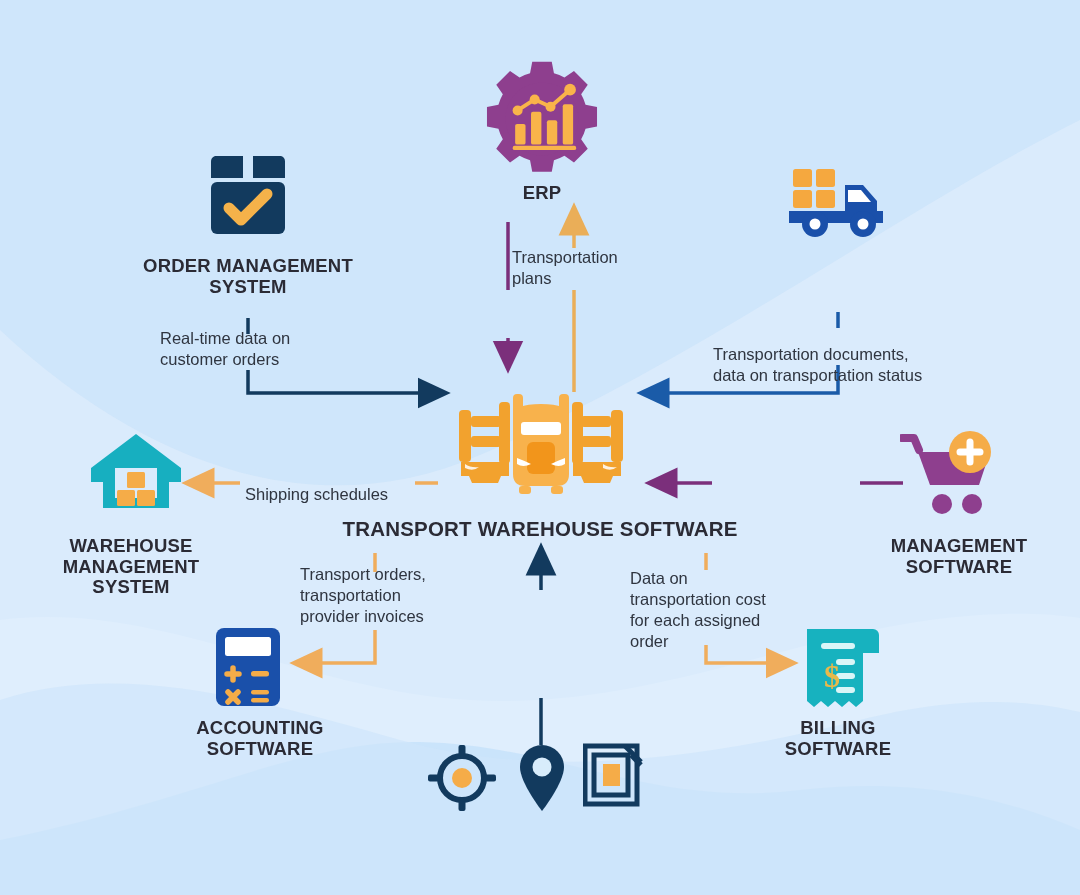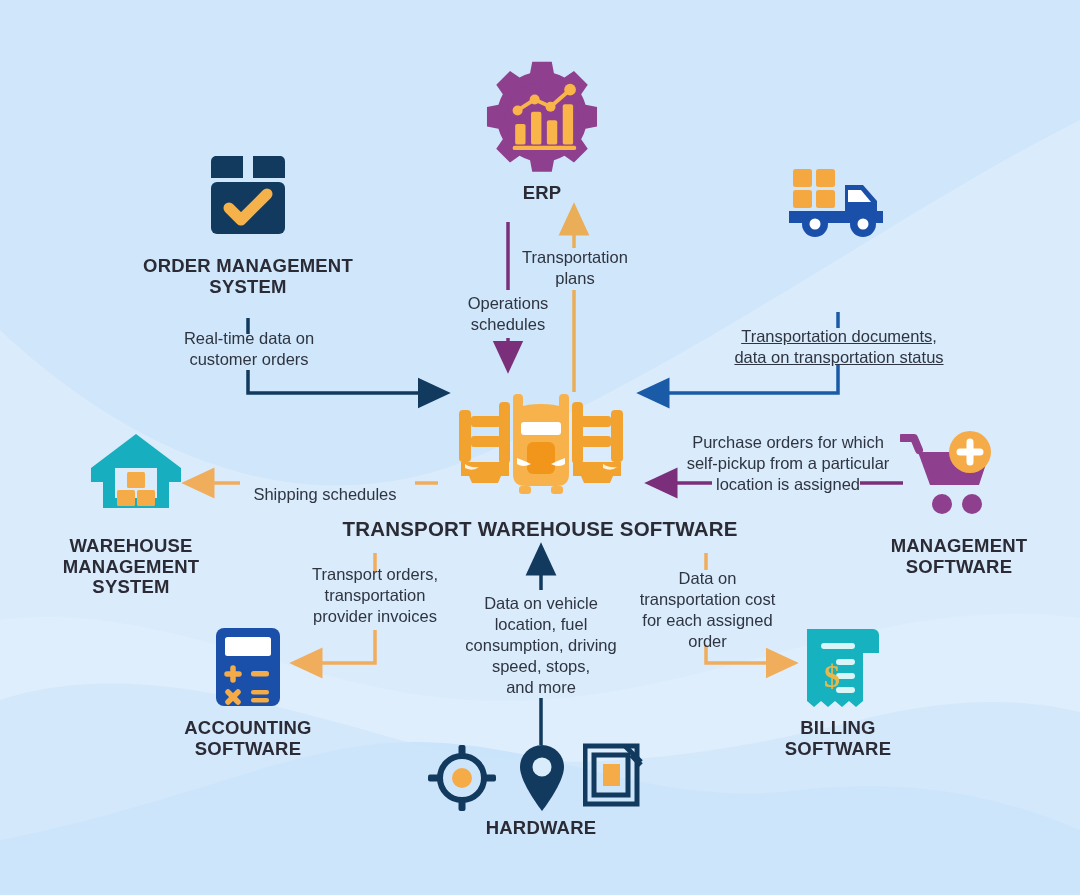--- a/index.html
+++ b/index.html
@@ -33,21 +33,21 @@
     letter-spacing: 0.2px;
     line-height: 1.12;
     white-space: pre-line;
   }
   .lbl-18 { font-size: 18.5px; }
   .edge-label {
     position: absolute;
     color: #2f3540;
     font-size: 16.5px;
     line-height: 1.28;
-    text-align: center;
+    text-align: left;
     white-space: pre-line;
   }
   .svg-layer {
     position: absolute;
     inset: 0;
     width: 1080px;
     height: 895px;
     pointer-events: none;
   }
   .icon-wrap {
@@ -145,22 +145,20 @@
       <circle cx="30" cy="43" r="4.1" fill="#f9b44a"></circle>
       <circle cx="44" cy="34" r="4.1" fill="#f9b44a"></circle>
       <circle cx="57" cy="40" r="4.1" fill="#f9b44a"></circle>
       <circle cx="73" cy="26" r="4.8" fill="#f9b44a"></circle>
     </svg>
   </div>
   <div class="node" style="left:462px; top:183px; width:160px;">
     <div class="node-label lbl-18">ERP</div>
   </div>
 
-  <div class="edge-label" style="left:447px; top:293px; width:122px;">Operations
-schedules</div>
   <div class="edge-label" style="left:512px; top:247px; width:126px;">Transportation
 plans</div>
 
   <div class="icon-wrap" style="left:209px; top:150px;">
     <svg width="78" height="90" viewBox="0 0 78 90">
       <path d="M6,6 h28 v22 h-32 l0,-16 a6,6 0 0 1 4,-6 z" fill="#123a5e"></path>
       <path d="M44,6 h28 a6,6 0 0 1 4,6 l0,16 h-32 z" fill="#123a5e"></path>
       <rect x="2" y="32" width="74" height="52" rx="6" fill="#123a5e"></rect>
       <polyline points="20,58 32,70 58,44" fill="none" stroke="#f5b24a" stroke-width="11" stroke-linecap="round" stroke-linejoin="round"></polyline>
     </svg>
@@ -179,21 +177,21 @@
       <rect x="6" y="24" width="19" height="18" rx="2.5" fill="#f5a83f"></rect>
       <rect x="29" y="24" width="19" height="18" rx="2.5" fill="#f5a83f"></rect>
       <path d="M2,45 h56 v-26 h18 l14,16 v10 h6 v12 h-94 z" fill="#1a50aa"></path>
       <path d="M61,24 h13 l10,12 h-23 z" fill="#ffffff"></path>
       <circle cx="28" cy="58" r="13" fill="#1a50aa"></circle>
       <circle cx="28" cy="58" r="5.5" fill="#ffffff"></circle>
       <circle cx="76" cy="58" r="13" fill="#1a50aa"></circle>
       <circle cx="76" cy="58" r="5.5" fill="#ffffff"></circle>
     </svg>
   </div>
-  <div class="edge-label" style="left:713px; top:326px; width:252px;text-decoration:underline;">Transportation documents,
+  <div class="edge-label" style="left:713px; top:344px; width:252px;">Transportation documents,
 data on transportation status</div>
 
   <div class="icon-wrap" style="left:453px; top:392px;">
     <svg width="176" height="110" viewBox="0 0 176 110">
 
       <rect x="6" y="18" width="12" height="52" rx="4" fill="#f2a22e"></rect>
       <rect x="18" y="24" width="30" height="11" rx="3" fill="#f2a22e"></rect>
       <rect x="18" y="44" width="30" height="11" rx="3" fill="#f2a22e"></rect>
       <rect x="46" y="10" width="11" height="62" rx="4" fill="#f2a22e"></rect>
       <path d="M8,70 h48 v14 h-8 l-3,7 h-26 l-3,-7 h-8 z" fill="#f2a22e"></path>
@@ -246,36 +244,33 @@
       <circle cx="42" cy="74" r="10" fill="#8e3f8e"></circle>
       <circle cx="72" cy="74" r="10" fill="#8e3f8e"></circle>
       <circle cx="70" cy="22" r="21" fill="#f5ac48"></circle>
       <path d="M70,12 v20 M60,22 h20" stroke="#ffffff" stroke-width="7" stroke-linecap="round"></path>
     </svg>
   </div>
   <div class="node" style="left:848px; top:536px; width:222px;">
     <div class="node-label lbl-18">MANAGEMENT
 SOFTWARE</div>
   </div>
-  <div class="edge-label" style="left:682px; top:432px; width:212px;">Purchase orders for which
-self-pickup from a particular
-location is assigned</div>
 
   <div class="icon-wrap" style="left:216px; top:628px;">
     <svg width="64" height="78" viewBox="0 0 64 78">
       <rect x="0" y="0" width="64" height="78" rx="8" fill="#1a50aa"></rect>
       <rect x="9" y="9" width="46" height="19" rx="2.5" fill="#ffffff"></rect>
       <path d="M17,40 v12 M11,46 h12" stroke="#f5ac48" stroke-width="5.5" stroke-linecap="round"></path>
       <path d="M12,64 l10,10 M22,64 l-10,10" stroke="#f5ac48" stroke-width="5.5" stroke-linecap="round"></path>
       <rect x="35" y="43" width="18" height="5.5" rx="2.5" fill="#f5ac48"></rect>
       <rect x="35" y="62" width="18" height="4.5" rx="2.2" fill="#f5ac48"></rect>
       <rect x="35" y="70" width="18" height="4.5" rx="2.2" fill="#f5ac48"></rect>
     </svg>
   </div>
-  <div class="node" style="left:140px; top:718px; width:216px;">
+  <div class="node" style="left:152px; top:718px; width:216px;">
     <div class="node-label lbl-18">ACCOUNTING
 SOFTWARE</div>
   </div>
   <div class="edge-label" style="left:300px; top:564px; width:150px;">Transport orders,
 transportation
 provider invoices</div>
 
   <div class="icon-wrap" style="left:803px; top:625px;">
     <svg width="78" height="86" viewBox="0 0 78 86">
       <path d="M4,4 h56 v72 l-7,6 l-7,-6 l-7,6 l-7,-6 l-7,6 l-7,-6 l-7,6 l-7,-6 z" fill="#17b2bf"></path>
@@ -314,22 +309,14 @@
   </div>
   <div class="icon-wrap" style="left:583px; top:742px;">
     <svg width="62" height="66" viewBox="0 0 62 66">
       <rect x="2" y="4" width="52" height="58" fill="none" stroke="#123a5e" stroke-width="5"></rect>
       <rect x="11" y="13" width="34" height="40" fill="none" stroke="#123a5e" stroke-width="5"></rect>
       <rect x="20" y="22" width="17" height="22" fill="#f5ac48"></rect>
       <path d="M42,4 L58,20" stroke="#123a5e" stroke-width="5"></path>
       <path d="M48,13 L58,23" stroke="#123a5e" stroke-width="5"></path>
     </svg>
   </div>
-  <div class="node" style="left:441px; top:818px; width:200px;">
-    <div class="node-label lbl-18">HARDWARE</div>
-  </div>
-  <div class="edge-label" style="left:455px; top:593px; width:172px;">Data on vehicle
-location, fuel
-consumption, driving
-speed, stops,
-and more</div>
 
 </div>
 
 </body></html>

